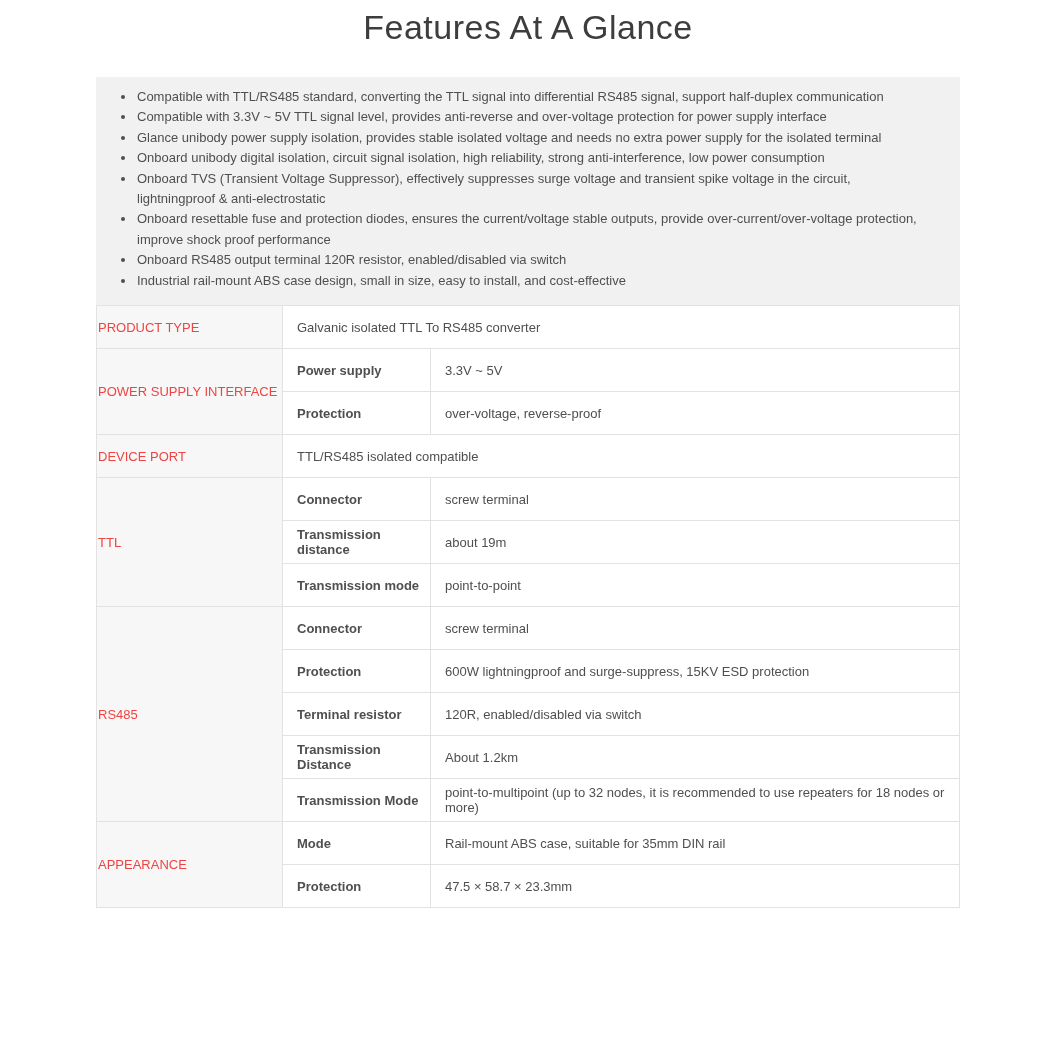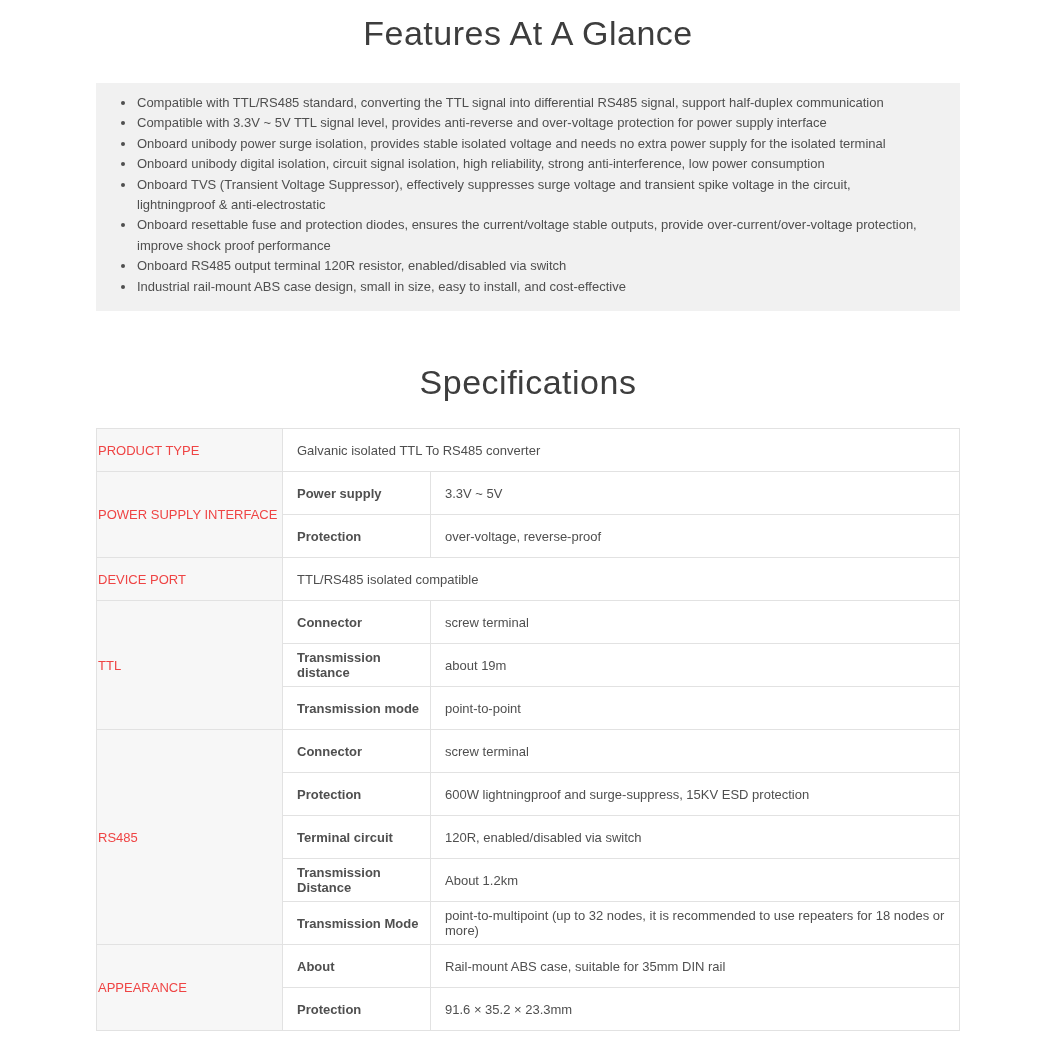--- a/index.html
+++ b/index.html
@@ -23,21 +23,21 @@
     padding-top:8px;
   }
   .section-heading{
     font-size:34px;
     font-weight:400;
     color:var(--heading-text);
     text-align:center;
     letter-spacing:0.5px;
     margin:0;
   }
-  .features-heading{margin:6px 0 30px 0;}
+  .features-heading{margin:0 0 30px 0;}
   .specs-heading{margin:52px 0 26px 0;}
   .features-box{
     background:var(--features-bg);
     padding:10px 36px 14px 14px;
   }
   .features-box ul{
     margin:0;
     padding-left:26px;
     list-style:disc outside;
   }
@@ -77,30 +77,29 @@
 <body>
 
 <div class="page">
 
   <h1 class="section-heading features-heading">Features At A Glance</h1>
 
   <div class="features-box">
     <ul>
         <li>Compatible with TTL/RS485 standard, converting the TTL signal into differential RS485 signal, support half-duplex communication</li>
         <li>Compatible with 3.3V ~ 5V TTL signal level, provides anti-reverse and over-voltage protection for power supply interface</li>
-        <li>Onboard unibody power surge isolation, provides stable isolated voltage and needs no extra power supply for the isolated terminal</li>
+        <li>Glance unibody power supply isolation, provides stable isolated voltage and needs no extra power supply for the isolated terminal</li>
         <li>Onboard unibody digital isolation, circuit signal isolation, high reliability, strong anti-interference, low power consumption</li>
         <li>Onboard TVS (Transient Voltage Suppressor), effectively suppresses surge voltage and transient spike voltage in the circuit, lightningproof &amp; anti-electrostatic</li>
         <li>Onboard resettable fuse and protection diodes, ensures the current/voltage stable outputs, provide over-current/over-voltage protection, improve shock proof performance</li>
         <li>Onboard RS485 output terminal 120R resistor, enabled/disabled via switch</li>
         <li>Industrial rail-mount ABS case design, small in size, easy to install, and cost-effective</li>
       </ul>
   </div>
 
-  <h1 class="section-heading specs-heading">Specifications</h1>
 
   <table class="specs">
     <tbody>
         <tr>
           <td class="cat" rowspan="1">PRODUCT TYPE</td>
           <td class="val" colspan="2">Galvanic isolated TTL To RS485 converter</td>
         </tr>
         <tr>
           <td class="cat" rowspan="2">POWER SUPPLY INTERFACE</td>
           <td class="lbl">Power supply</td>
@@ -130,36 +129,36 @@
         <tr>
           <td class="cat" rowspan="5">RS485</td>
           <td class="lbl">Connector</td>
           <td class="val">screw terminal</td>
         </tr>
         <tr>
           <td class="lbl">Protection</td>
           <td class="val">600W lightningproof and surge-suppress, 15KV ESD protection</td>
         </tr>
         <tr>
-          <td class="lbl">Terminal circuit</td>
+          <td class="lbl">Terminal resistor</td>
           <td class="val">120R, enabled/disabled via switch</td>
         </tr>
         <tr>
           <td class="lbl">Transmission Distance</td>
           <td class="val">About 1.2km</td>
         </tr>
         <tr>
           <td class="lbl">Transmission Mode</td>
           <td class="val">point-to-multipoint (up to 32 nodes, it is recommended to use repeaters for 18 nodes or more)</td>
         </tr>
         <tr>
           <td class="cat" rowspan="2">APPEARANCE</td>
-          <td class="lbl">About</td>
+          <td class="lbl">Mode</td>
           <td class="val">Rail-mount ABS case, suitable for 35mm DIN rail</td>
         </tr>
         <tr>
           <td class="lbl">Protection</td>
-          <td class="val">91.6 × 35.2 × 23.3mm</td>
+          <td class="val">47.5 × 58.7 × 23.3mm</td>
         </tr>
       </tbody>
   </table>
 
 </div>
 
 </body></html>

